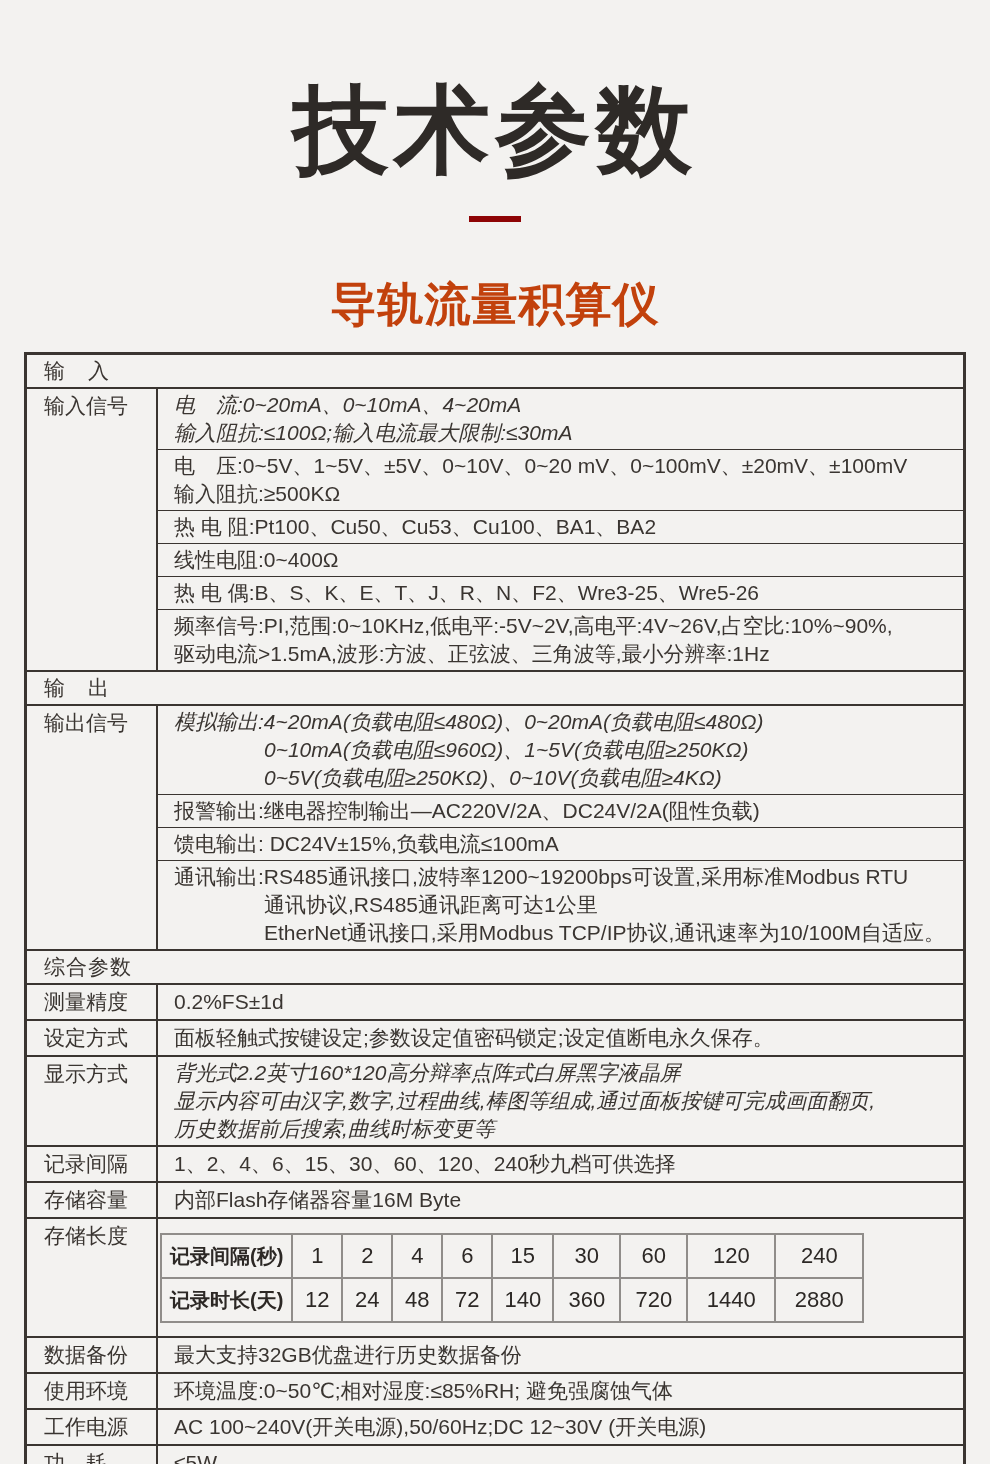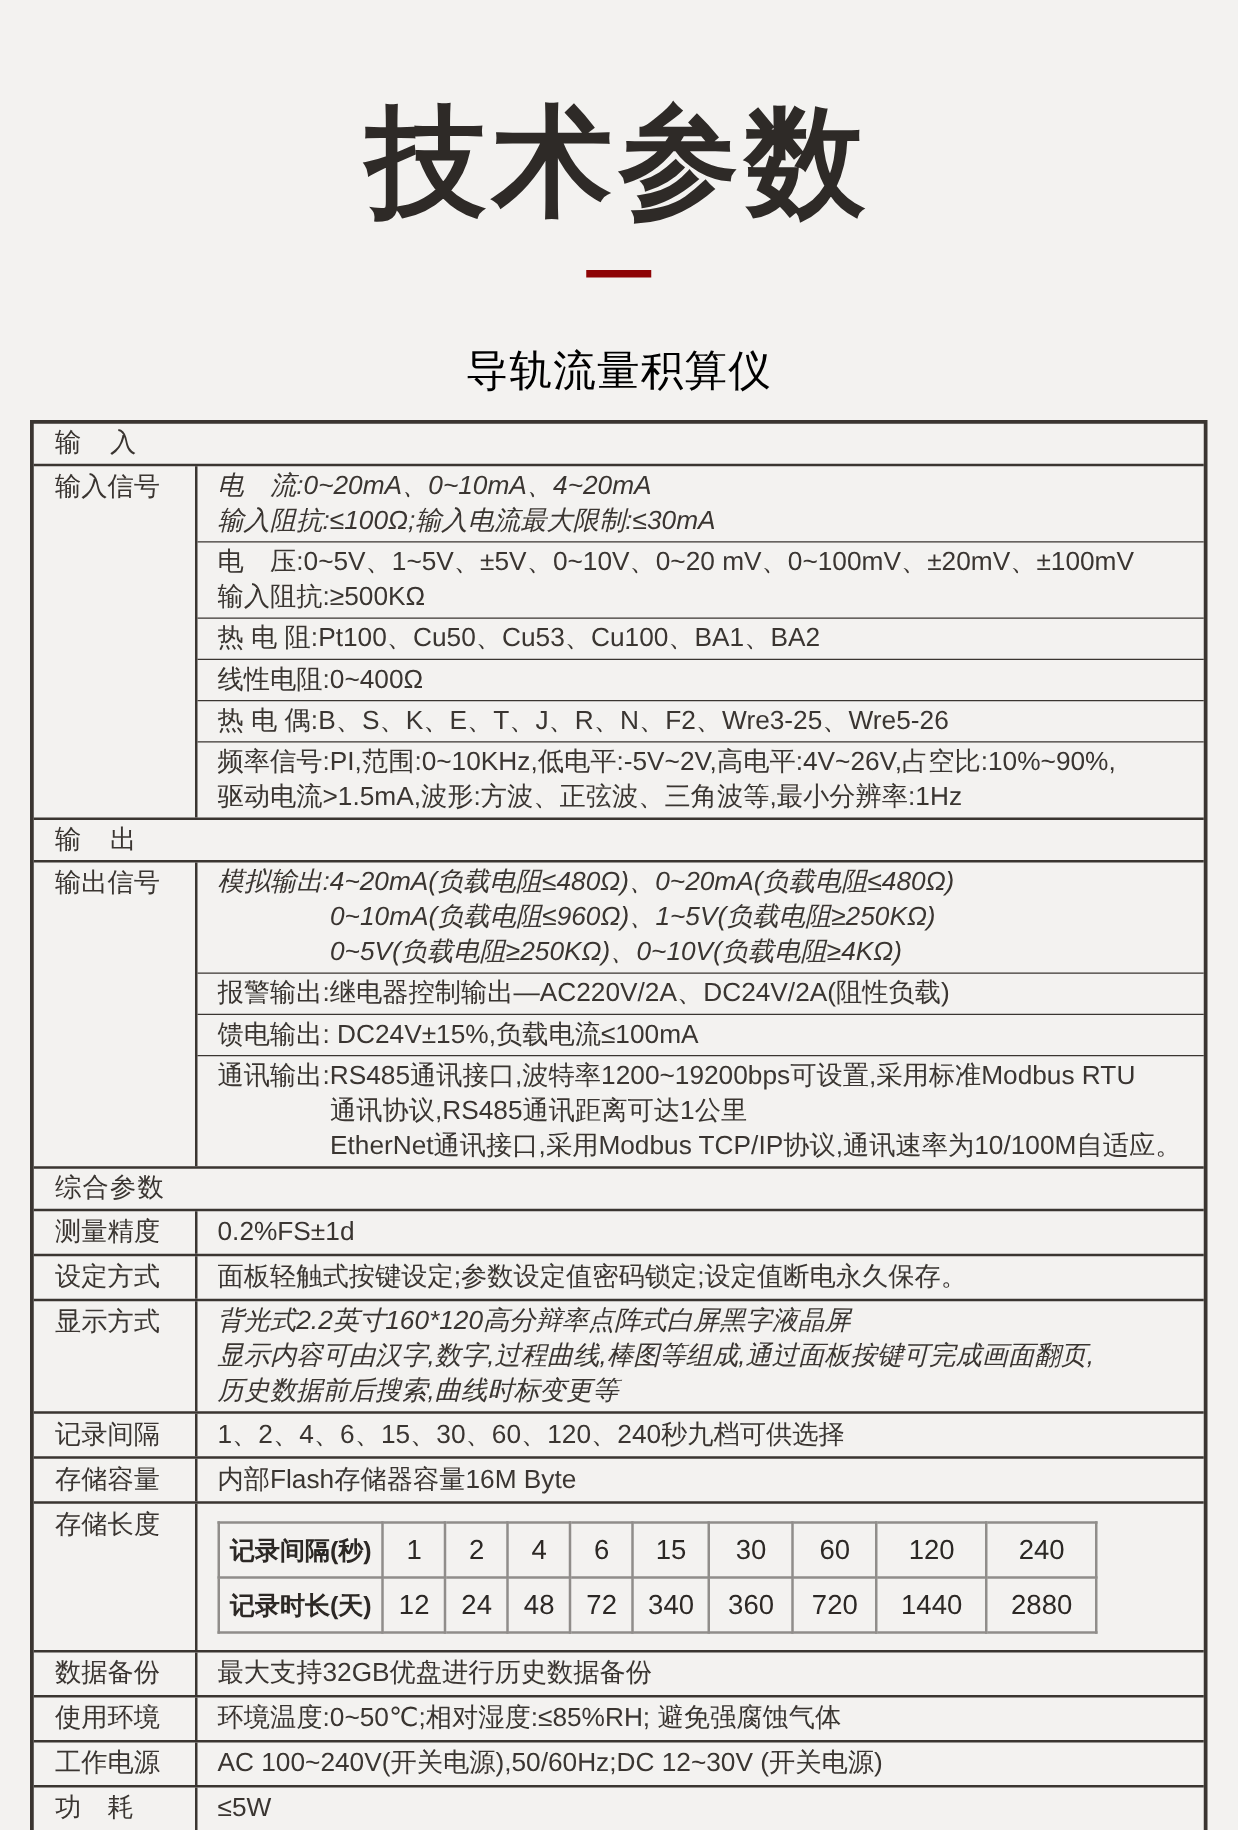--- a/index.html
+++ b/index.html
@@ -18,21 +18,21 @@
   }
   .sheet{width:990px;height:1280px;position:relative;}
   
   .hero{padding-top:58px;text-align:center;}
   .hero h1{
     font-size:96px;font-weight:800;letter-spacing:5px;
     color:#2e2a27;line-height:1.5;
   }
   .dash{width:52px;height:6px;background:var(--accent);margin:14px auto 0;}
   .hero h2{
-    font-size:34px;font-weight:400;color:#000000;
+    font-size:46px;font-weight:700;color:#c2410c;
     margin-top:52px;letter-spacing:1px;
   }
   
   .spec-table{
     margin:16px 24px 0;
     border:3px solid var(--ink);
     background:var(--bg);
     font-size:21px;
   }
   .trow{display:flex;border-top:2px solid var(--ink);}
@@ -43,21 +43,21 @@
     padding:3px 4px 3px 17px;line-height:28px;
     white-space:nowrap;overflow:hidden;
   }
   .val{flex:1;border-left:2px solid var(--ink);min-width:0;}
   .grp{border-top:1px solid var(--ink);padding:2px 0 2px 16px;}
   .grp:first-child{border-top:none;font-style:italic;}
   .ln{line-height:28px;white-space:nowrap;overflow:hidden;}
   .ln.indent{padding-left:90px;}
   .val.single{padding:3px 0 3px 16px;line-height:28px;white-space:nowrap;overflow:hidden;}
   
-  .mini-wrap{padding:14px 16px 13px;border-radius:26px;}
+  .mini-wrap{padding:14px 2px 13px;border-radius:26px;}
   table.mini{border-collapse:collapse;}
   table.mini td{
     border:2px solid var(--mini-border);
     text-align:center;vertical-align:middle;
     font-size:22px;color:#2c2825;
     height:44px;padding:0 6px;
   }
   table.mini td.mlabel{
     font-size:20px;font-weight:700;width:128px;padding:0 8px;
     white-space:nowrap;
@@ -189,21 +189,21 @@
               <td class="c-l">60</td>
               <td class="c-xl">120</td>
               <td class="c-xl">240</td>
             </tr>
             <tr>
               <td class="mlabel">记录时长(天)</td>
               <td class="c-s">12</td>
               <td class="c-s">24</td>
               <td class="c-s">48</td>
               <td class="c-s">72</td>
-              <td class="c-m">340</td>
+              <td class="c-m">140</td>
               <td class="c-l">360</td>
               <td class="c-l">720</td>
               <td class="c-xl">1440</td>
               <td class="c-xl">2880</td>
             </tr>
           </tbody>
             </table>
         </div>
       </div>
     </div>

